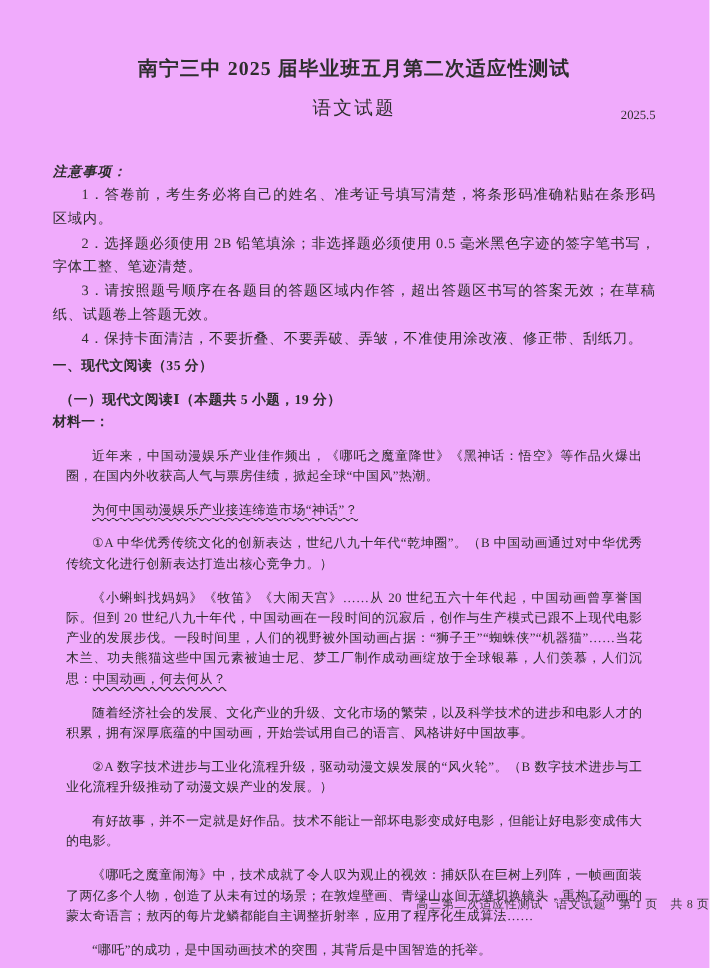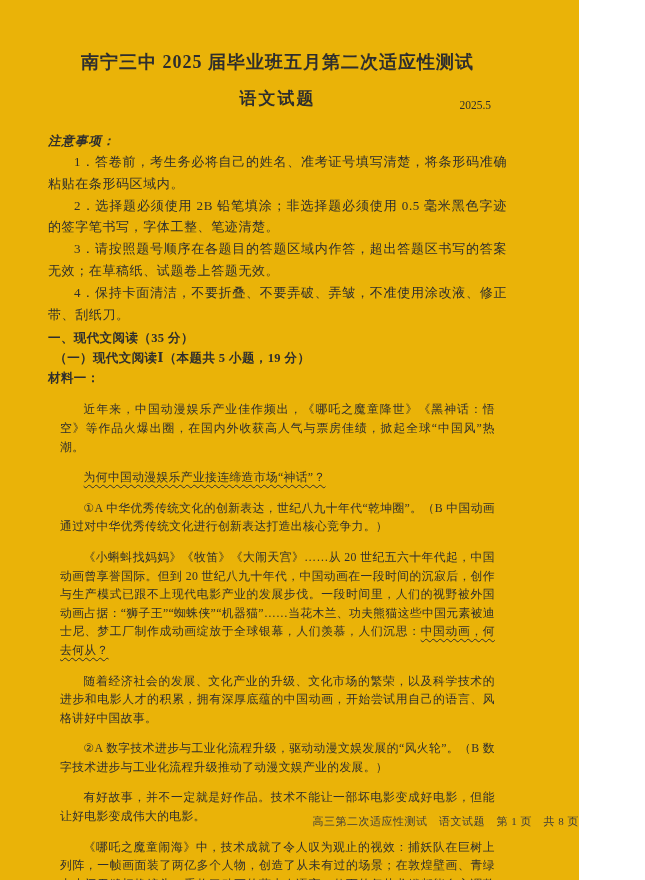--- a/index.html
+++ b/index.html
@@ -2,61 +2,61 @@
 <html><head>
 <meta charset="utf-8">
 <style>
   html, body {
     margin: 0;
     padding: 0;
     background: #ffffff;
   }
   .page {
     position: relative;
-    width: 579px;
+    width: 645px;
     height: 880px;
-    background: #eab308;
+    background: #f0abfc;
     color: #2e2e2e;
     font-family: "Liberation Serif", "DejaVu Serif", serif;
     overflow: hidden;
     box-sizing: border-box;
-    padding: 50px 72px 0 48px;
+    padding: 50px 49px 0 48px;
   }
   .title {
     margin: 0;
     text-align: center;
     font-size: 18px;
     font-weight: bold;
     letter-spacing: 1px;
     line-height: 24px;
   }
   .subtitle-row {
     position: relative;
     margin-top: 13px;
     height: 24px;
   }
   .subtitle {
     margin: 0;
     text-align: center;
     font-size: 17px;
-    font-weight: bold;
+    font-weight: normal;
     letter-spacing: 2px;
     line-height: 24px;
   }
   .exam-date {
     position: absolute;
-    right: 16px;
+    right: 0;
     bottom: 0;
     font-size: 11.5px;
     font-weight: normal;
     letter-spacing: 0;
     text-align: center;
   }
   .notice {
-    margin-top: 20px;
+    margin-top: 35px;
   }
   .notice-heading {
     font-size: 12.5px;
     font-weight: bold;
     font-style: italic;
     line-height: 20px;
     letter-spacing: 1px;
   }
   .notice-list p {
     margin: 0;
@@ -67,21 +67,21 @@
     letter-spacing: 0.6px;
   }
   .sec-heading {
     margin: 0;
     font-size: 12.5px;
     font-weight: bold;
     line-height: 19px;
     letter-spacing: 0.4px;
   }
   .sec-heading.part { margin-top: 4px; }
-  .sec-heading.subpart { margin-top: 1px; text-indent: 0.5em; }
+  .sec-heading.subpart { margin-top: 12px; text-indent: 0.5em; }
   .sec-heading.material { margin-top: 1px; }
   .material-paragraphs p {
     margin: 12px;
     font-size: 11.8px;
     line-height: 18.6px;
     text-indent: 2em;
     text-align: justify;
     letter-spacing: 0.35px;
   }
   .wavy {

